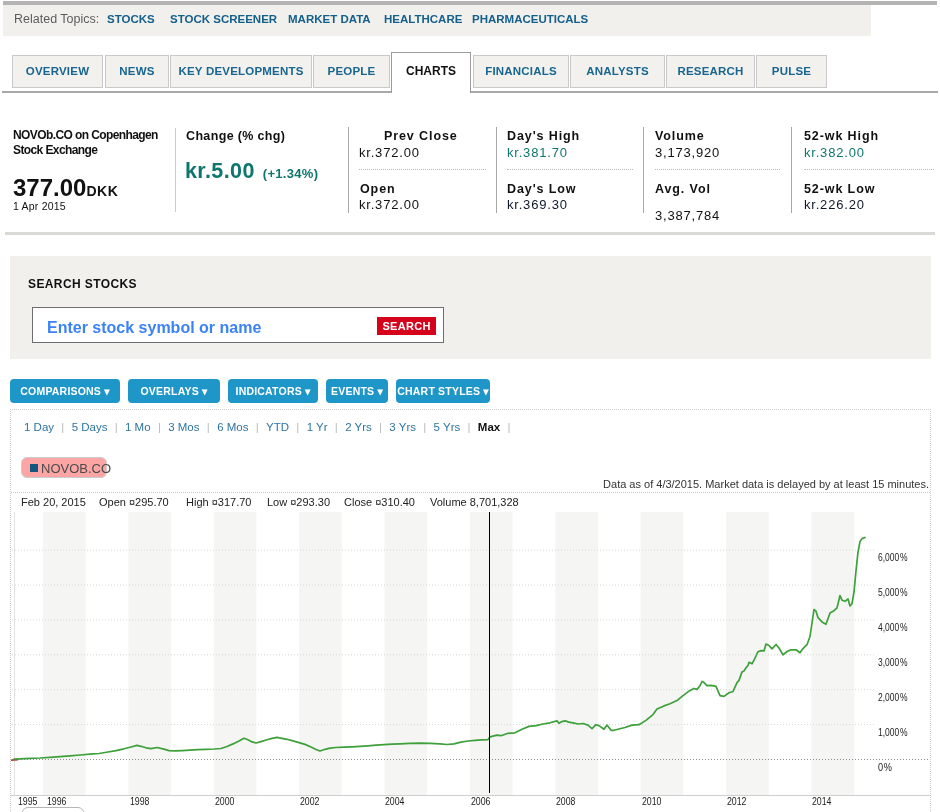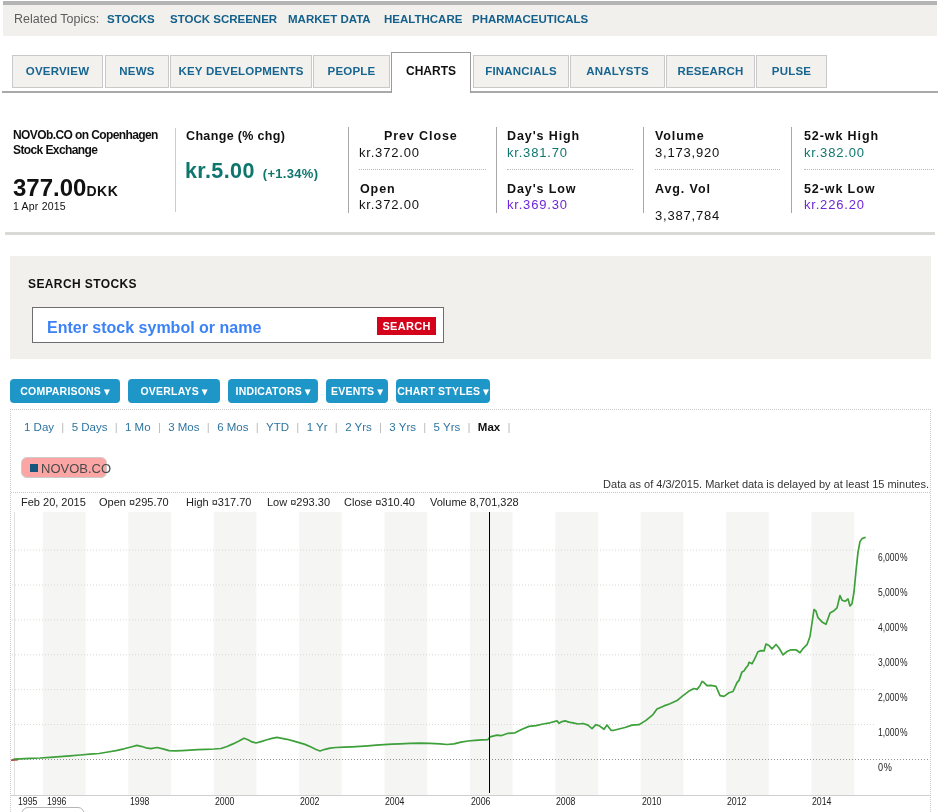--- a/index.html
+++ b/index.html
@@ -1,31 +1,31 @@
 <!DOCTYPE html>
 <html><head>
 <meta charset="utf-8">
 <style>
 html,body{margin:0;padding:0;background:#fff;}
 body{width:940px;height:812px;position:relative;font-family:"Liberation Sans",sans-serif;overflow:hidden;}
 .abs{position:absolute;}
 
 #topbar{left:3px;top:1px;width:934px;height:4px;background:#b4b4b4;}
-#strip{left:3px;top:5px;width:934px;height:31px;background:#f1f0ec;}
+#strip{left:3px;top:5px;width:868px;height:31px;background:#f1f0ec;}
 #strip .lbl{position:absolute;left:11px;top:7px;font-size:12.5px;color:#5c5c5c;}
 #strip a{position:absolute;top:8px;font-size:11.5px;font-weight:bold;color:#14608c;text-decoration:none;}
 
 .tab{position:absolute;top:55px;height:33px;background:#f2f1ee;border:1px solid #c9c9c9;box-sizing:border-box;text-align:center;font-size:11.5px;font-weight:bold;color:#176590;line-height:31px;letter-spacing:0.2px;}
 #tabactive{position:absolute;top:52px;height:40.5px;background:#fff;border:1px solid #9b9b9b;border-bottom:none;box-sizing:border-box;text-align:center;font-size:12px;font-weight:bold;color:#111;line-height:37px;z-index:3;}
 #tabline{left:2px;top:91.3px;width:936px;height:1.5px;background:#a9a9a9;}
 
 .qlabel{position:absolute;font-size:12.5px;font-weight:bold;color:#111;letter-spacing:0.9px;white-space:nowrap;}
 .qval{position:absolute;font-size:13px;color:#111;letter-spacing:0.8px;white-space:nowrap;}
 .green{color:#0f766e;}
-.red{color:#6d28d9;}
+.red{color:#0f172a;}
 .vsep{position:absolute;width:1px;top:127px;height:86px;background:#a8a8a8;}
 .dotsep{position:absolute;top:169px;height:0;border-top:1px dotted #b9b9b9;}
 
 #divider{left:5px;top:232px;width:930px;height:3px;background:#d9d9d5;}
 
 #searchbox{left:10px;top:256px;width:921px;height:103px;background:#f1f0ec;}
 #searchinput{left:32px;top:307px;width:412px;height:36px;background:#fff;border:1px solid #6e6e6e;box-sizing:border-box;}
 #searchbtn{left:377px;top:317px;width:59px;height:18px;background:#d5021b;color:#fff;font-size:11px;font-weight:bold;text-align:center;line-height:18px;letter-spacing:0.3px;}
 
 .tbtn{position:absolute;top:379px;height:24px;white-space:nowrap;overflow:hidden;background:#1e96c8;border-radius:4px;color:#fff;font-size:10.5px;font-weight:bold;text-align:center;line-height:24px;letter-spacing:0.2px;}

